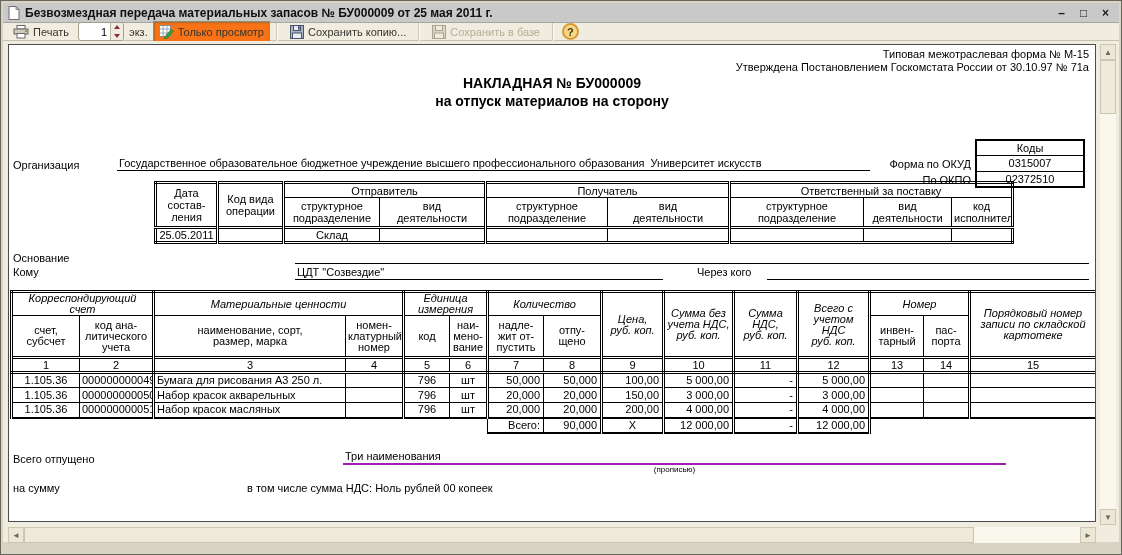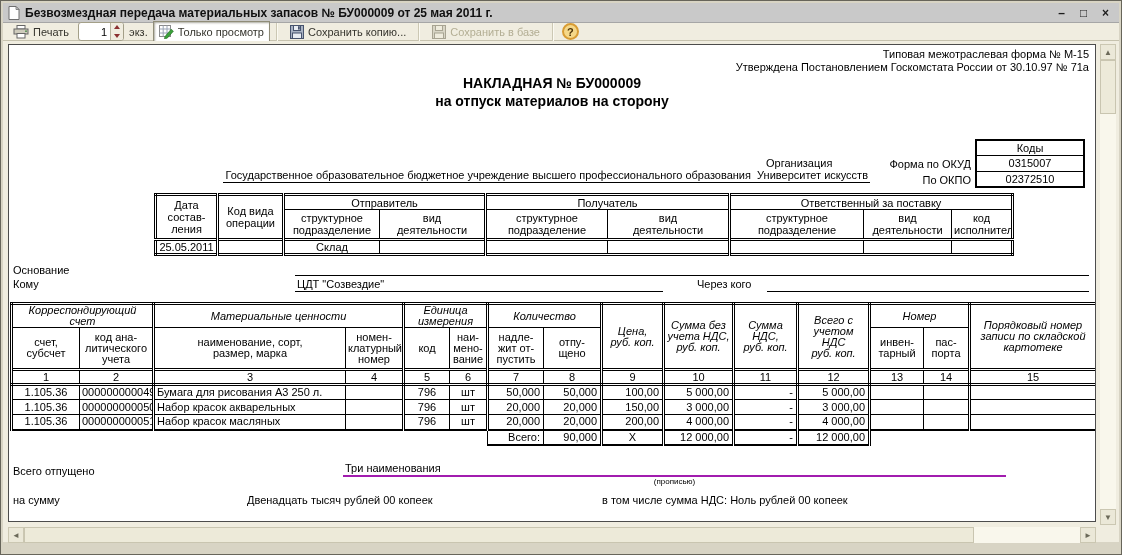--- a/index.html
+++ b/index.html
@@ -15,21 +15,21 @@
                    white-space:nowrap; overflow:hidden; }
   .win-ctrl { width:17px; text-align:center; font-size:12px; line-height:14px;
               color:#1c1c1c; font-weight:bold; cursor:default; }
 
   
   .toolbar { height:18px; background:#f0ede0; display:flex; align-items:center;
              padding:0 4px; gap:3px; border-bottom:1px solid #c6c2ae; }
   .tb-btn { display:inline-flex; align-items:center; gap:4px; background:transparent;
             border:1px solid transparent; font-family:"Liberation Sans",sans-serif;
             font-size:11px; color:#35342d; padding:1px 5px; height:22px; white-space:nowrap; }
-  .tb-btn.pressed { border:1px solid #8f8c78; background:#ffffff;
+  .tb-btn.pressed { border:1px solid #8f8c78; background:#f97316;
                     box-shadow: inset 1px 1px 2px rgba(92,89,70,.5); }
   .tb-btn.disabled { color:#b3ae94; }
   .tb-label { font-size:11px; color:#35342d; padding:0 2px; }
   .tb-sep { width:2px; height:18px; border-left:1px solid #ccc8b4;
             border-right:1px solid #fbfaf2; margin:0 3px; }
 
   .spin { display:flex; height:19px; border:1px solid #a39f88; border-radius:3px;
           background:#fff; width:46px; overflow:hidden; }
   .spin-val { flex:1; text-align:right; font-size:11px; padding:3px 3px 0 0; color:#000; }
   .spin-btns { width:13px; display:flex; flex-direction:column; border-left:1px solid #b9b5a0;
@@ -61,21 +61,21 @@
   .doc-title { text-align:center; font-weight:bold; font-size:14px; line-height:18px; }
 
   .codes { position:absolute; top:94px; right:10px; display:flex; }
   .codes-labels { padding-top:17px; text-align:right; font-size:11px; }
   .codes-label { height:16px; line-height:16px; padding-right:4px; }
   .codes-table { border-collapse:collapse; border:2px solid #000; width:110px; }
   .codes-table td { border:1px solid #000; height:14px; text-align:center; font-size:11px; padding:0; }
 
   .u { border-bottom:1px solid #000; }
 
-  .org-row { display:flex; margin:47px 225px 0 4px; align-items:flex-end;flex-direction:column; }
+  .org-row { display:flex; margin:47px 225px 0 4px; align-items:flex-end; }
   .org-label { width:104px; flex:none; }
   .org-value { flex:1; border-bottom:1px solid #000; padding:0 2px 1px 2px;
                white-space:nowrap; overflow:hidden; }
 
   table.grid { border-collapse:collapse; table-layout:fixed; font-size:11px; }
   table.grid th, table.grid td { border:1px solid #000; font-weight:normal; text-align:center;
         padding:0 2px; line-height:12px; vertical-align:middle; overflow:hidden; }
   table.grid th { white-space:pre-line; }
   table.grid td { white-space:nowrap; }
 
@@ -434,21 +434,20 @@
         </tbody>
       </table>
 
       <div class="released-row">
         <span class="rl-label">Всего отпущено</span>
         <span class="rl-value">Три наименования</span>
       </div>
       <div class="propis">(прописью)</div>
       <div class="amount-row">
         <span class="am-label">на сумму</span>
-        <span class="am-value">Двенадцать тысяч рублей 00 копеек</span>
         <span class="am-vat">в том числе сумма НДС: Ноль рублей 00 копеек</span>
       </div>
 
     </div>
 
     <div class="vscroll">
       <span class="sb-btn" style="top:0; left:0;">▲</span>
       <span class="sb-thumb" style="top:16px; left:0; width:16px; height:54px;"></span>
       <span class="sb-btn" style="bottom:0; left:0;">▼</span>
     </div>

